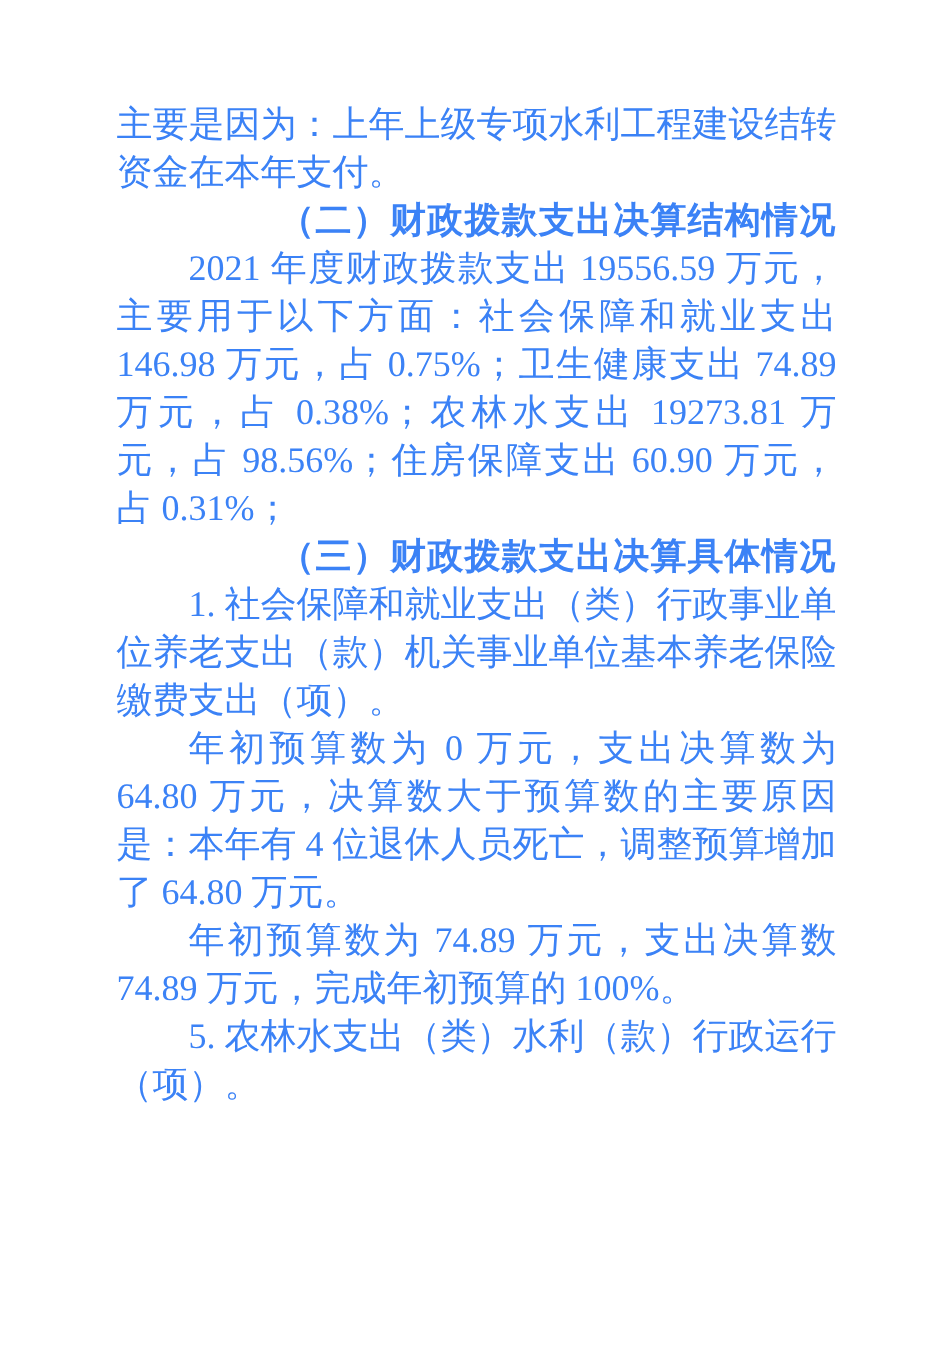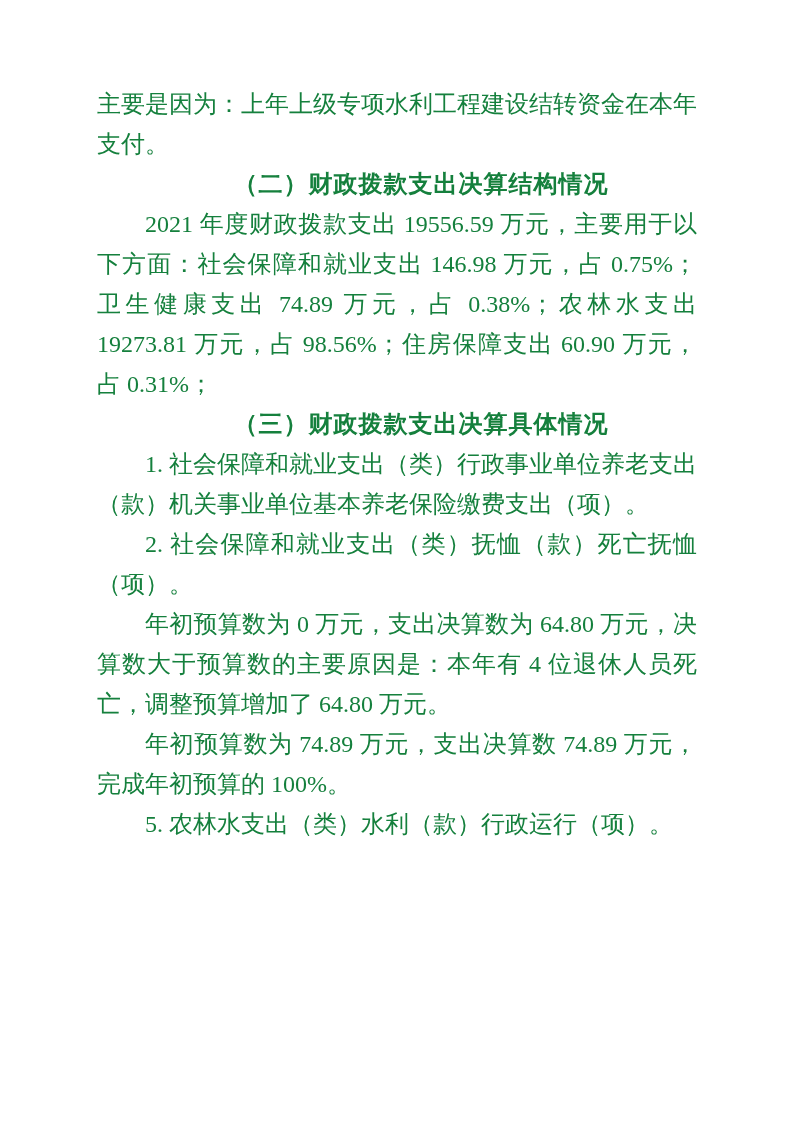--- a/index.html
+++ b/index.html
@@ -12,51 +12,50 @@
     width: 793px;
     height: 1122px;
     background: #ffffff;
     overflow: hidden;
   }
   .content {
     position: absolute;
     left: 97px;
     top: 84px;
     width: 600px;
-    color: #15803d;
+    color: #3b82f6;
     font-family: "Liberation Serif", "DejaVu Serif", serif;
-    font-size: 24px;
+    font-size: 30px;
     line-height: 40px;
     text-align: justify;
   }
   .content p {
     margin: 0;
     padding: 0;
   }
   .indent {
     text-indent: 2em;
   }
   .noindent {
     text-indent: 0;
   }
   .heading {
     font-family: "Liberation Sans", "DejaVu Sans", sans-serif;
     font-weight: 700;
-    text-align: center;
+    text-align: right;
     letter-spacing: 1px;
   }
 </style>
 </head>
 <body>
 
 <div class="page">
   <div class="content">
     <p class="noindent">主要是因为：上年上级专项水利工程建设结转资金在本年支付。</p>
     <p class="heading indent">（二）财政拨款支出决算结构情况</p>
     <p class="indent">2021 年度财政拨款支出 19556.59 万元，主要用于以下方面：社会保障和就业支出 146.98 万元，占 0.75%；卫生健康支出 74.89 万元，占 0.38%；农林水支出 19273.81 万元，占 98.56%；住房保障支出 60.90 万元，占 0.31%；</p>
     <p class="heading indent">（三）财政拨款支出决算具体情况</p>
     <p class="indent">1. 社会保障和就业支出（类）行政事业单位养老支出（款）机关事业单位基本养老保险缴费支出（项）。</p>
-    <p class="indent">2. 社会保障和就业支出（类）抚恤（款）死亡抚恤（项）。</p>
     <p class="indent">年初预算数为 0 万元，支出决算数为 64.80 万元，决算数大于预算数的主要原因是：本年有 4 位退休人员死亡，调整预算增加了 64.80 万元。</p>
     <p class="indent">年初预算数为 74.89 万元，支出决算数 74.89 万元，完成年初预算的 100%。</p>
     <p class="indent">5. 农林水支出（类）水利（款）行政运行（项）。</p>
   </div>
 </div>
 
 </body></html>

